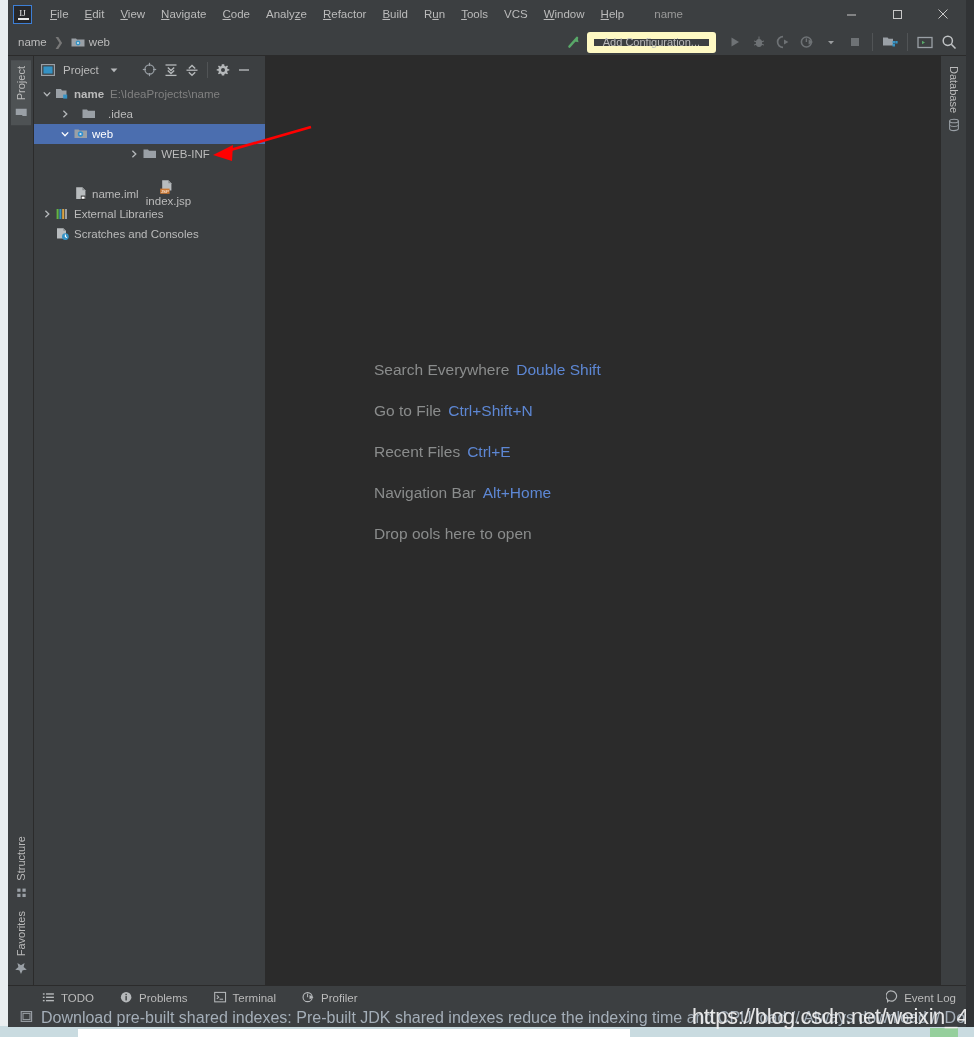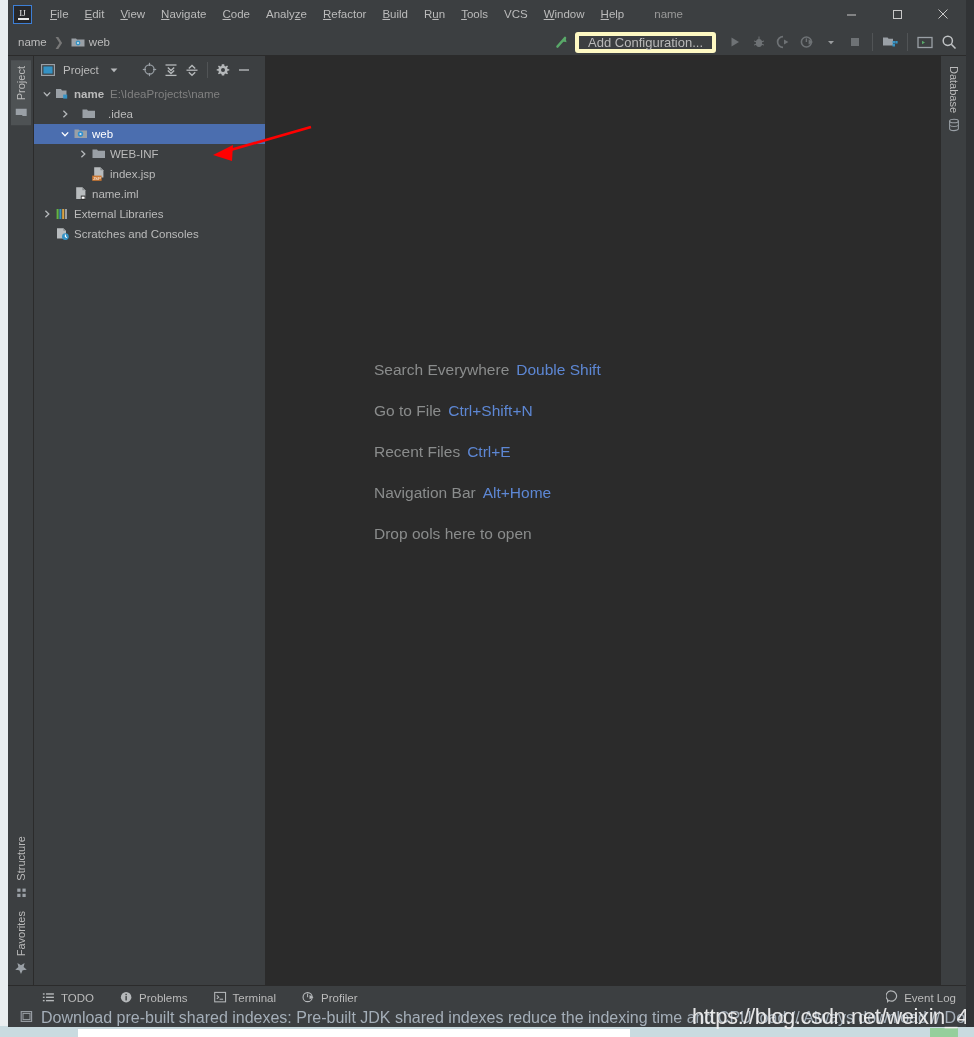--- a/index.html
+++ b/index.html
@@ -53,22 +53,22 @@
   .navbar {
     height:28px; flex:0 0 28px; background:#3c3f41; border-bottom:1px solid #2b2b2b;
     display:flex; align-items:center; position:relative; padding-left:10px;
   }
   .crumb { font-size:11.5px; color:#bbbbbb; display:flex; align-items:center; }
   .crumb-sep { color:#777; margin:0 7px; font-size:12px; }
   .crumb-ico { width:13px; height:11px; margin-right:5px; display:inline-block; position:relative; }
   .nav-right { position:absolute; right:6px; top:0; height:28px; display:flex; align-items:center; gap:2px; }
   .tb-btn { width:22px; height:22px; display:flex; align-items:center; justify-content:center; border-radius:3px;}
   .addconfig {
-    height:21px; border:4px solid #fef9c3; border-radius:3px; color:#b9b9b9;
-    font-size:13px; padding:0 9px; display:flex; align-items:center; margin-right:6px;
+    height:21px; border:7px solid #fef9c3; border-radius:3px; color:#b9b9b9;
+    font-size:11px; padding:0 9px; display:flex; align-items:center; margin-right:6px;
   }
   .tb-sep { width:1px; height:18px; background:#515456; margin:0 4px; }
 
   
   .body-row { flex:1 1 auto; display:flex; min-height:0; }
 
   
   .strip {
     width:26px; flex:0 0 26px; background:#3c3f41; border-right:1px solid #2b2b2b;
     display:flex; flex-direction:column; justify-content:space-between; align-items:center;
@@ -401,34 +401,34 @@
             </span>
             <span class="rowico">
               <svg width="16" height="16" viewBox="0 0 16 16">
                 <path d="M1.5 3.4 L5.6 3.4 L6.6 4.6 L14 4.6 L14 12 L1.5 12 Z" fill="#9aa0a6"></path>
                 <circle cx="7.5" cy="8" r="2.7" fill="#2f8fd0"></circle>
                 <circle cx="7.5" cy="8" r="1.1" fill="#e4e8ea"></circle>
               </svg>
             </span>
             <span class="rowlabel">web</span>
           </div>
-          <div class="row" style="padding-left: 42px;">
+          <div class="row" style="padding-left: 42px; justify-content: center;">
             <span class="arrow">
               <svg width="10" height="10" viewBox="0 0 10 10">
                 <path d="M3.4 1.8 L6.8 5 L3.4 8.2" fill="none" stroke="#b5b8ba" stroke-width="1.3"></path>
               </svg>
             </span>
             <span class="rowico">
               <svg width="16" height="16" viewBox="0 0 16 16">
                 <path d="M1.5 3.4 L6 3.4 L7 4.7 L14 4.7 L14 12 L1.5 12 Z" fill="#9aa0a6"></path>
               </svg>
             </span>
             <span class="rowlabel">WEB-INF</span>
           </div>
-          <div class="row" style="padding-left: 42px;">
+          <div class="row" style="padding-left: 42px; flex-direction: column;">
             <span class="arrow"></span>
             <span class="rowico">
               <svg width="16" height="16" viewBox="0 0 16 16">
                 <path d="M3.2 1.2 L9.4 1.2 L12.4 4.2 L12.4 11.4 L3.2 11.4 Z" fill="#b8bcbe"></path>
                 <path d="M9.4 1.2 L12.4 4.2 L9.4 4.2 Z" fill="#85898b"></path>
                 <rect x="1.2" y="9.6" width="9.4" height="5.2" fill="#cc7832"></rect>
                 <text x="5.9" y="13.7" font-size="4.4" fill="#ffffff" text-anchor="middle" font-family="Liberation Sans, sans-serif">JSP</text>
               </svg>
             </span>
             <span class="rowlabel">index.jsp</span>

